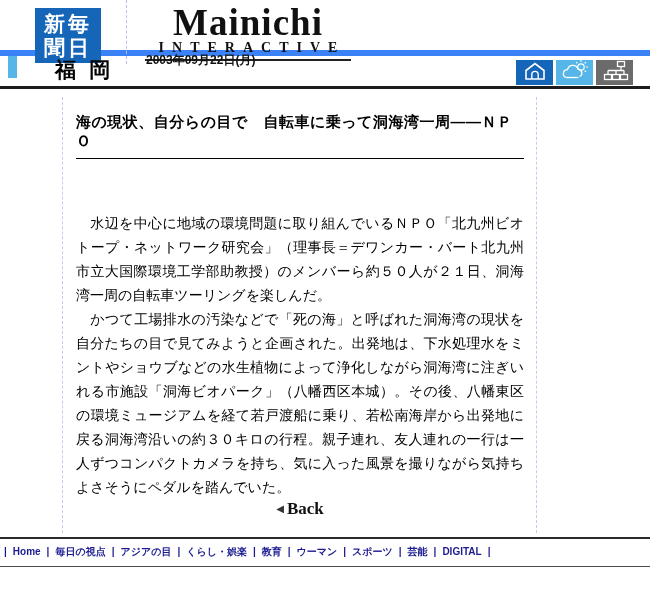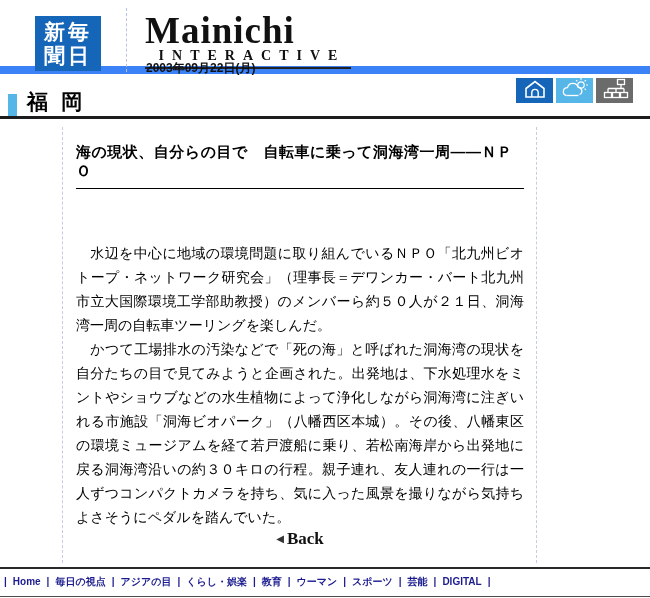--- a/index.html
+++ b/index.html
@@ -2,42 +2,42 @@
 <html><head>
 <meta charset="utf-8">
 <style>
   * { margin:0; padding:0; box-sizing:border-box; }
   html,body { background:#fff; }
   body {
     width:650px; height:598px; position:relative; overflow:hidden;
     font-family:"Liberation Sans","DejaVu Sans",sans-serif; color:#000;
   }
   
-  .header { position:relative; height:66px; border-bottom:8px solid #3b82f6;margin-top:8px; }
+  .header { position:relative; height:56px; border-bottom:6px solid #3b82f6; }
   .logo-box {
     position:absolute; left:35px; top:8px; width:66px; height:55px;
     background:#1565b8; color:#fff; display:flex; flex-direction:column;
     justify-content:center; align-items:center; cursor:pointer;
   }
   .logo-line { font-weight:bold; font-size:21px; line-height:24px; letter-spacing:3px; }
   .header-divider { position:absolute; left:126px; top:0; height:64px; border-left:1px dashed #b9c1e6; }
   .brand { position:absolute; left:145px; top:4px; width:206px; cursor:pointer; }
   .wordmark {
     font-family:"Liberation Serif","DejaVu Serif",serif; font-weight:bold;
-    font-size:37px; line-height:37px; text-align:left; letter-spacing:1px; color:#111;
+    font-size:37px; line-height:37px; text-align:center; letter-spacing:1px; color:#111;
   }
   .wordmark-sub {
     font-family:Liberation Serif, serif; font-weight:bold;
     font-size:14px; letter-spacing:8px; text-align:center; margin-top:-1px; color:#111;
     padding-left:8px; white-space:nowrap;
   }
   .brand-rule { border-top:2px solid #222; margin-top:3px; }
   .header-date { position:absolute; left:146px; top:52px; font-size:12px; font-weight:bold; color:#111; }
   
-  .section-bar { position:relative; height:45px; border-bottom:3px solid #1c1c1c; display:flex; align-items:flex-end; }
+  .section-bar { position:relative; height:33px; border-bottom:3px solid #1c1c1c; display:flex; align-items:flex-start;gap:28px; }
   .section-accent { width:9px; height:22px; background:#56b6e8; margin-left:8px; }
   .section-title {
     font-family:"Liberation Serif","DejaVu Serif",serif; font-weight:bold;
     font-size:21px; margin-left:10px; letter-spacing:4px;
   }
   .icon-group { position:absolute; right:17px; top:4px; display:flex; gap:3px; }
   .icon-btn { width:37px; height:25px; display:flex; align-items:center; justify-content:center; cursor:pointer; }
   
   .content-box {
     margin:8px 0 0 62px; width:475px;

